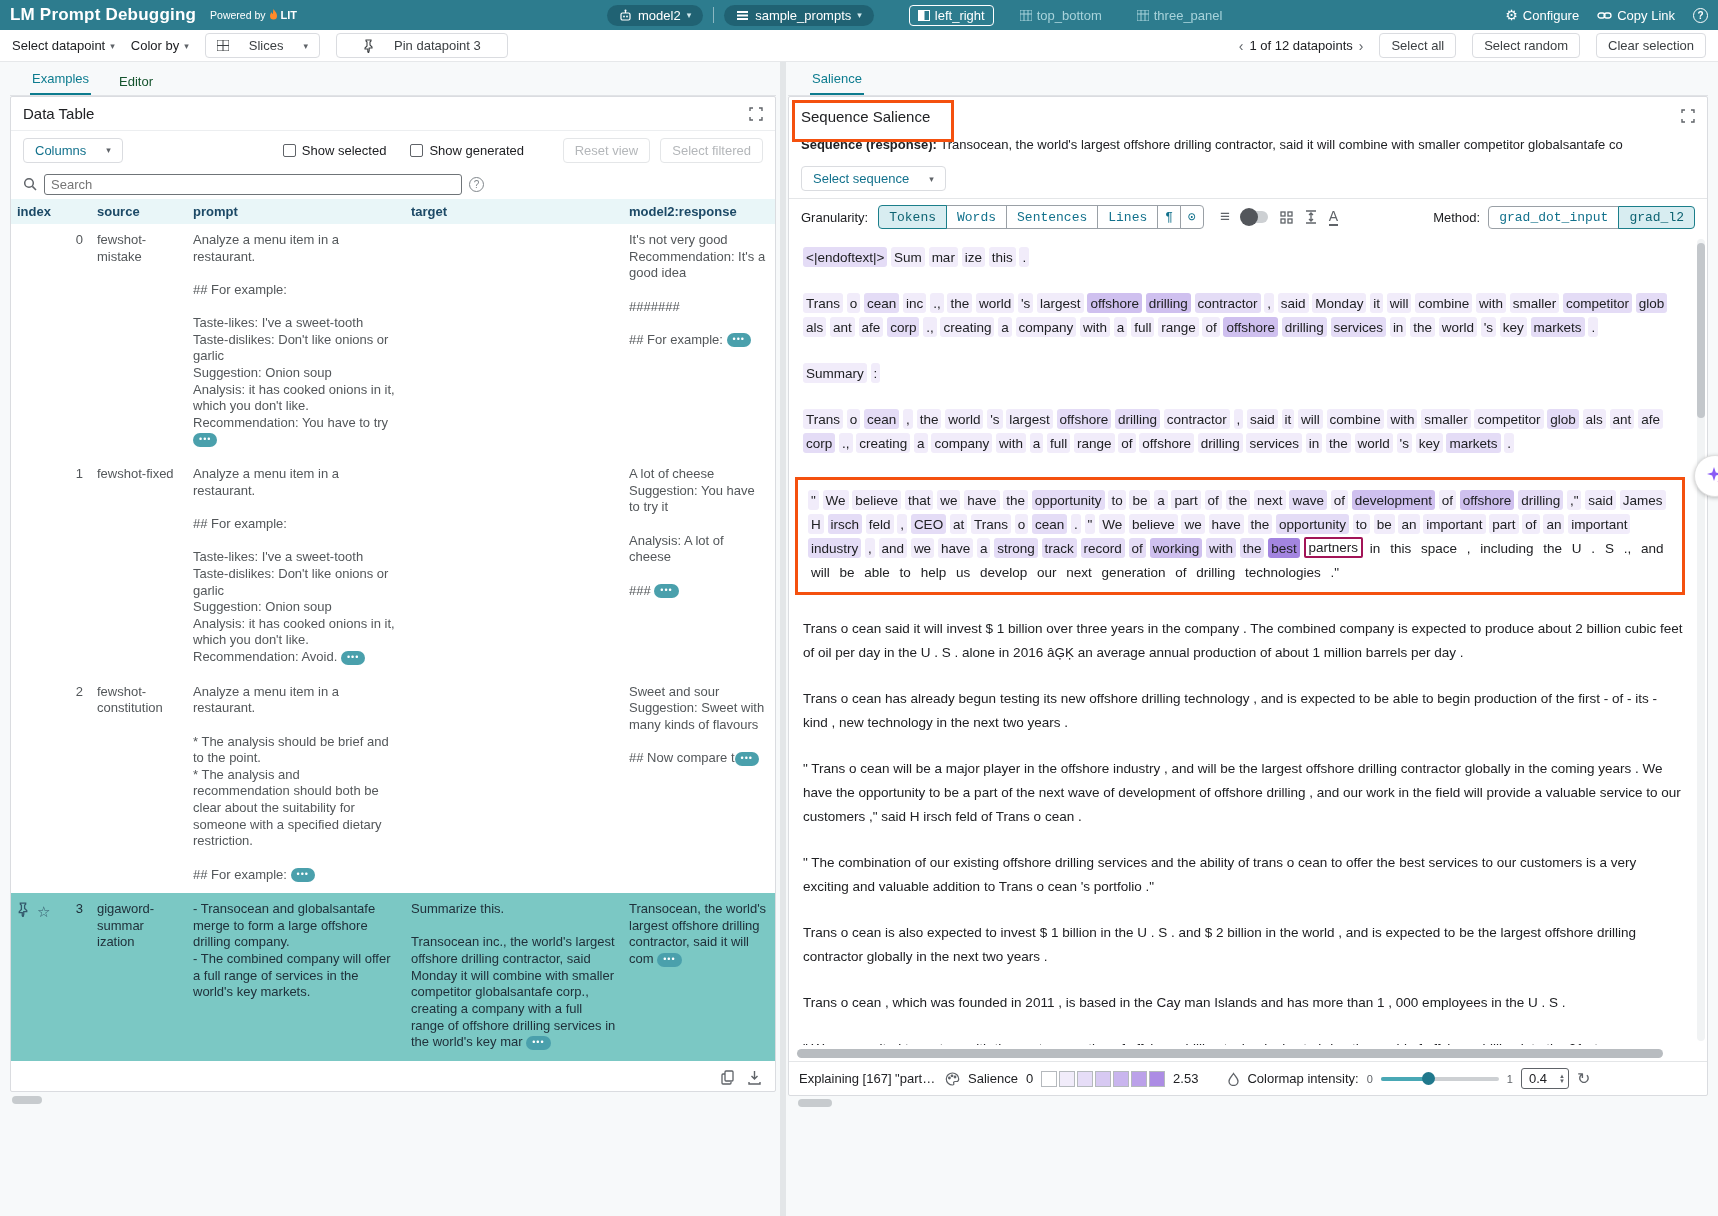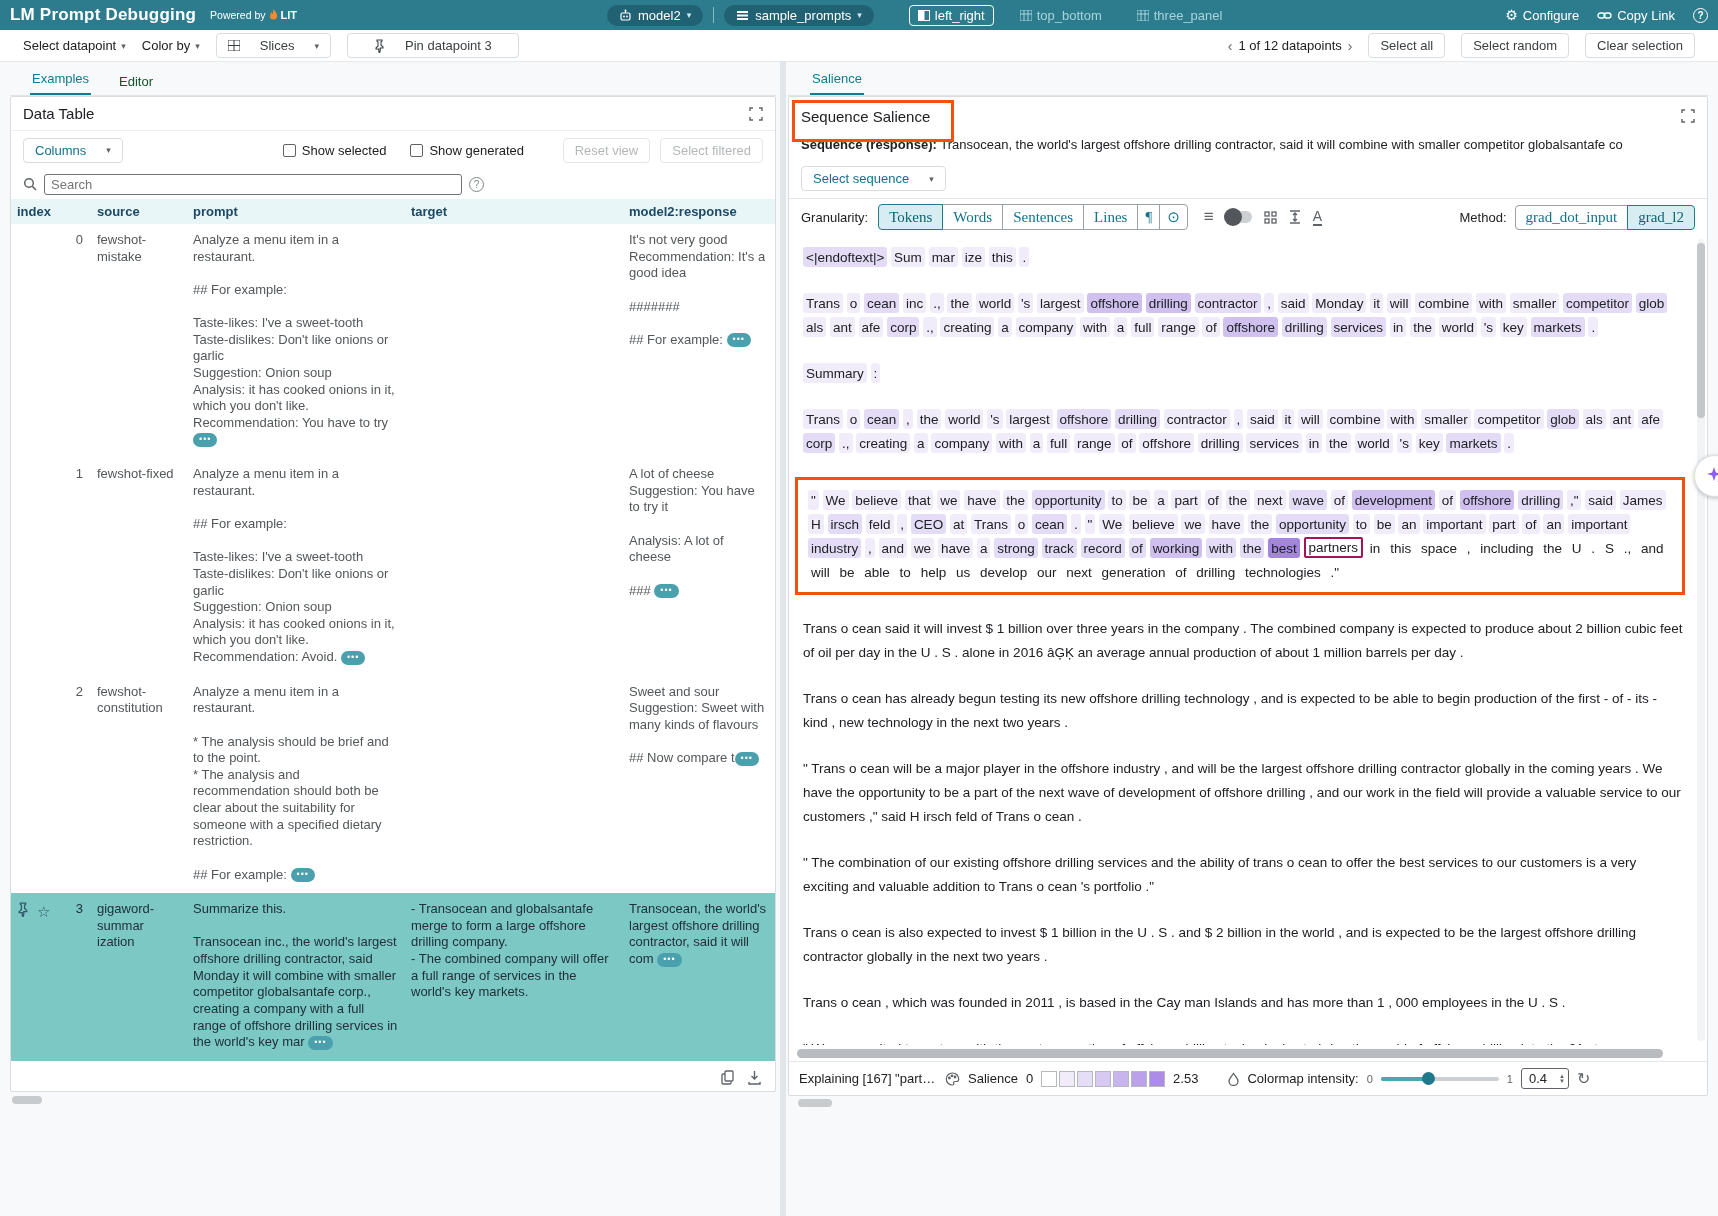--- a/index.html
+++ b/index.html
@@ -24,21 +24,21 @@
   .tb-sep { width:1px; height:16px; background:rgba(255,255,255,.45); }
   .layout-tabs { display:flex; align-items:center; gap:6px; margin-left:14px; }
   .layout-tab { display:flex; align-items:center; gap:5px; font-size:13px; color:#a8d3db; padding:2px 8px; border:1.5px solid transparent; border-radius:4px; cursor:pointer;margin-left:11px; }
   .layout-tab.active { color:#fff; border-color:#fff; }
   .tb-right { margin-left:auto; display:flex; align-items:center; gap:18px; font-size:13px; }
   .tb-right .item { display:flex; align-items:center; gap:5px; cursor:pointer; }
   .help-circle { width:15px; height:15px; border:1.5px solid #fff; border-radius:50%; font-size:10px; display:flex; align-items:center; justify-content:center; font-weight:bold; }
   
   .toolbar {
     position:absolute; left:0; top:30px; width:1718px; height:32px; background:#fff;
-    display:flex; align-items:center; padding:0 23px; gap:16px; font-size:13px; border-bottom:1px solid #e6e8ea;
+    display:flex; align-items:center; padding:0 12px; gap:16px; font-size:13px; border-bottom:1px solid #e6e8ea;
   }
   .tool-plain { display:flex; align-items:center; gap:5px; cursor:pointer; }
   .caret-dk { font-size:9px; color:#5f6368; }
   .btn { border:1px solid #dadce0; border-radius:4px; background:#fff; padding:4px 11px; font-size:13px; color:#3c4043; display:flex; align-items:center; gap:20px; cursor:pointer; font-family:inherit; }
   .btn.teal-text { color:#12718c; }
   .btn.wide { width:172px; justify-content:center; }
   .pager { margin-left:auto; display:flex; align-items:center; gap:6px; }
   .chev { color:#5f6368; font-size:14px; cursor:pointer; }
   
   .splitter { position:absolute; left:780px; top:62px; width:6px; bottom:0; background:#e3e6e8; }
@@ -74,21 +74,21 @@
   .trow.selected { background:#7bc8c4; color:#20313b; }
   .rowicons { display:flex; gap:8px; align-items:flex-start; padding-top:9px !important; color:#33586b; }
   .more-pill { display:inline-block; background:#4aa0ac; color:#fff; border-radius:9px; height:14px; line-height:13px; padding:0 6px; font-size:9px; letter-spacing:1px; vertical-align:middle; cursor:pointer; }
   .lcard-footer { height:28px; min-height:28px; display:flex; align-items:center; justify-content:flex-end; gap:14px; padding:0 14px; color:#5f6368; }
   .scroll-stub { position:absolute; height:8px; background:#c7cbce; border-radius:4px; }
   
   .seqline { height:24px; min-height:24px; padding:2px 12px 0; font-size:13px; white-space:nowrap; overflow:hidden; }
   .selseq-row { height:40px; min-height:40px; display:flex; align-items:center; padding:0 12px; border-bottom:1px solid #e4e6e8; }
   .gran-row { height:36px; min-height:36px; display:flex; align-items:center; gap:10px; padding:0 12px; font-size:13px; }
   .seg { display:flex; }
-  .seg .segbtn { border:1px solid #9aa0a6; margin-left:-1px; background:#fff; color:#12718c; font-size:15px; padding:3px 10px; cursor:pointer; font-family:Liberation Serif, serif; }
+  .seg .segbtn { border:1px solid #9aa0a6; margin-left:-1px; background:#fff; color:#12718c; font-size:13px; padding:3px 10px; cursor:pointer; font-family:Liberation Mono, monospace; }
   .seg .segbtn:first-child { border-radius:4px 0 0 4px; margin-left:0; }
   .seg .segbtn:last-child { border-radius:0 4px 4px 0; }
   .seg .segbtn.active { background:#d8edf1; border-color:#1b7e8a; color:#0d6372; position:relative; z-index:1; }
   .seg .segbtn.small { padding:3px 7px; }
   .icon-group { display:flex; align-items:center; gap:12px; margin-left:6px; color:#5f6368; }
   .toggle { width:26px; height:12px; background:#cdd0d3; border-radius:6px; position:relative; cursor:pointer; }
   .toggle .knob { position:absolute; left:-2px; top:-3px; width:18px; height:18px; border-radius:50%; background:#53565b; }
   .a-underline { font-size:14px; color:#5f6368; border-bottom:2.5px solid #5f6368; line-height:1; padding-bottom:1px; cursor:pointer; }
   .method-wrap { margin-left:auto; display:flex; align-items:center; gap:8px; }
   
@@ -364,25 +364,25 @@
 Suggestion: Sweet with many kinds of flavours
 
 ## Now compare t<span class="more-pill">•••</span></div>
         </div>
         <div class="tgrid trow selected">
           <div class="rowicons"><span><svg width="12" height="15" viewBox="0 0 11 14" fill="none" stroke="#33586b" stroke-width="1.2">
                 <path d="M3 1h5v1L7 3v3l2 2v1H6.2v2.6L5.5 14l-.7-1.4V10H2V9l2-2V3L3 2z"></path>
               </svg></span><span style="font-size: 15px;">☆</span></div>
           <div class="c-index">3</div>
           <div>gigaword-summar ization</div>
-          <div>Summarize this.
-
-Transocean inc., the world's largest offshore drilling contractor, said Monday it will combine with smaller competitor globalsantafe corp., creating a company with a full range of offshore drilling services in the world's key mar <span class="more-pill">•••</span></div>
           <div>- Transocean and globalsantafe merge to form a large offshore drilling company.
 - The combined company will offer a full range of services in the world's key markets.</div>
+          <div>Summarize this.
+
+Transocean inc., the world's largest offshore drilling contractor, said Monday it will combine with smaller competitor globalsantafe corp., creating a company with a full range of offshore drilling services in the world's key mar <span class="more-pill">•••</span></div>
           <div>Transocean, the world's largest offshore drilling contractor, said it will com <span class="more-pill">•••</span></div>
         </div>
         <div class="tgrid trow">
           <div class="rowicons"></div>
           <div class="c-index">4</div>
           <div>gigaword-summar ization</div>
           <div>Summarize the following article.
 
 Transocean inc., the world's largest offshore drilling contractor, said Monday it will combine with smaller competitor globalsantafe corp., creating a company with a full range of offshore drilling services in th </div>
           <div>* Transocean and Globalsantafe merge to form a new, larger company.

